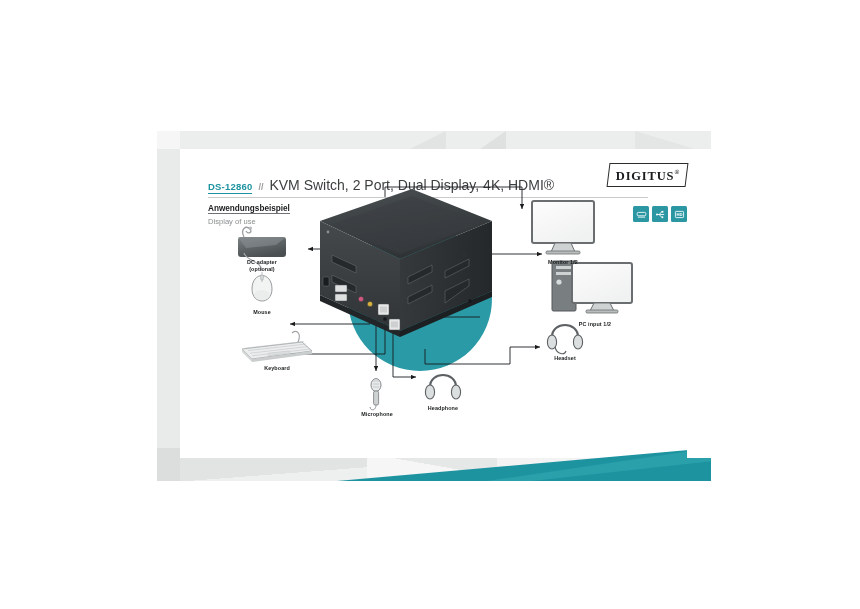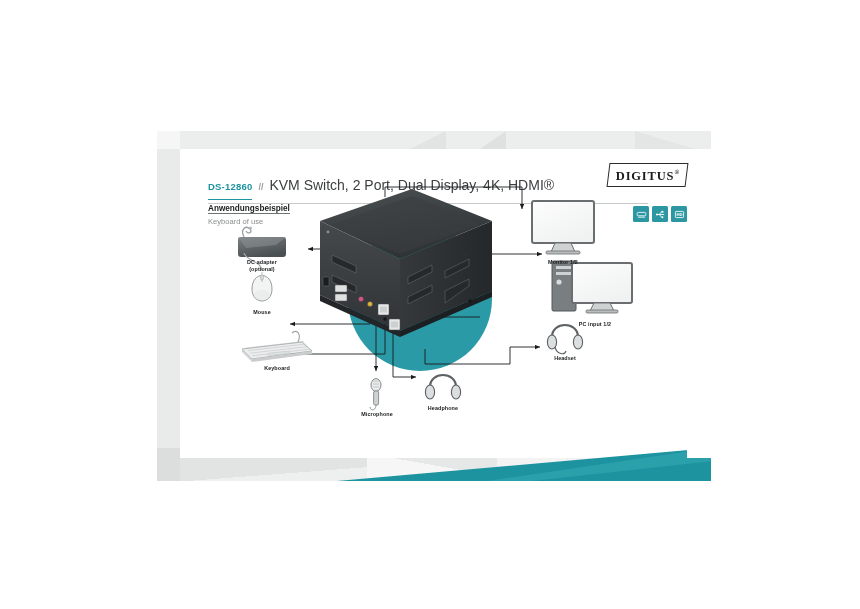--- a/index.html
+++ b/index.html
@@ -76,21 +76,21 @@
   }
 
   
   .hdr{position:absolute;left:28px;top:28px;width:440px;}
   .hdr-line{
     display:flex;align-items:baseline;gap:6px;
     border-bottom:1px solid #c9cbcb;padding-bottom:3px;
   }
   .sku{
     color:#1d93a0;font-weight:bold;font-size:9.5px;letter-spacing:.2px;
-    border-bottom:1px solid #1d93a0;padding-bottom:7px;
+    border-bottom:1px solid #1d93a0;padding-bottom:1px;
   }
   .slashes{color:#9a9c9c;font-size:9px;font-weight:bold;}
   .hdr-desc{color:#3c3f40;font-size:14px;}
 
   .sub{position:absolute;left:28px;top:48px;}
   .sub-de{
     font-size:8.2px;font-weight:bold;color:#1a1c1d;
     border-bottom:1px solid #6f7273;display:inline-block;padding-bottom:0;
   }
   .sub-en{font-size:7.6px;color:#8b8e8f;margin-top:2px;}
@@ -145,21 +145,21 @@
       <div class="hdr">
         <div class="hdr-line">
           <span class="sku">DS-12860</span>
           <span class="slashes">//</span>
           <span class="hdr-desc">KVM Switch, 2 Port, Dual Display, 4K, HDMI®</span>
         </div>
       </div>
 
       <div class="sub">
         <div class="sub-de">Anwendungsbeispiel</div>
-        <div class="sub-en">Keyboard of use</div>
+        <div class="sub-en">Display of use</div>
       </div>
 
       <div class="logo">
         <span>DIGITUS</span><sup>®</sup>
       </div>
 
       <div class="badges">
         <div class="badge">
           <svg width="11" height="11" viewBox="0 0 11 11">
             <rect x="1.2" y="3.4" width="8.6" height="3.4" rx="1.2" fill="none" stroke="#ffffff" stroke-width="0.85"></rect>

